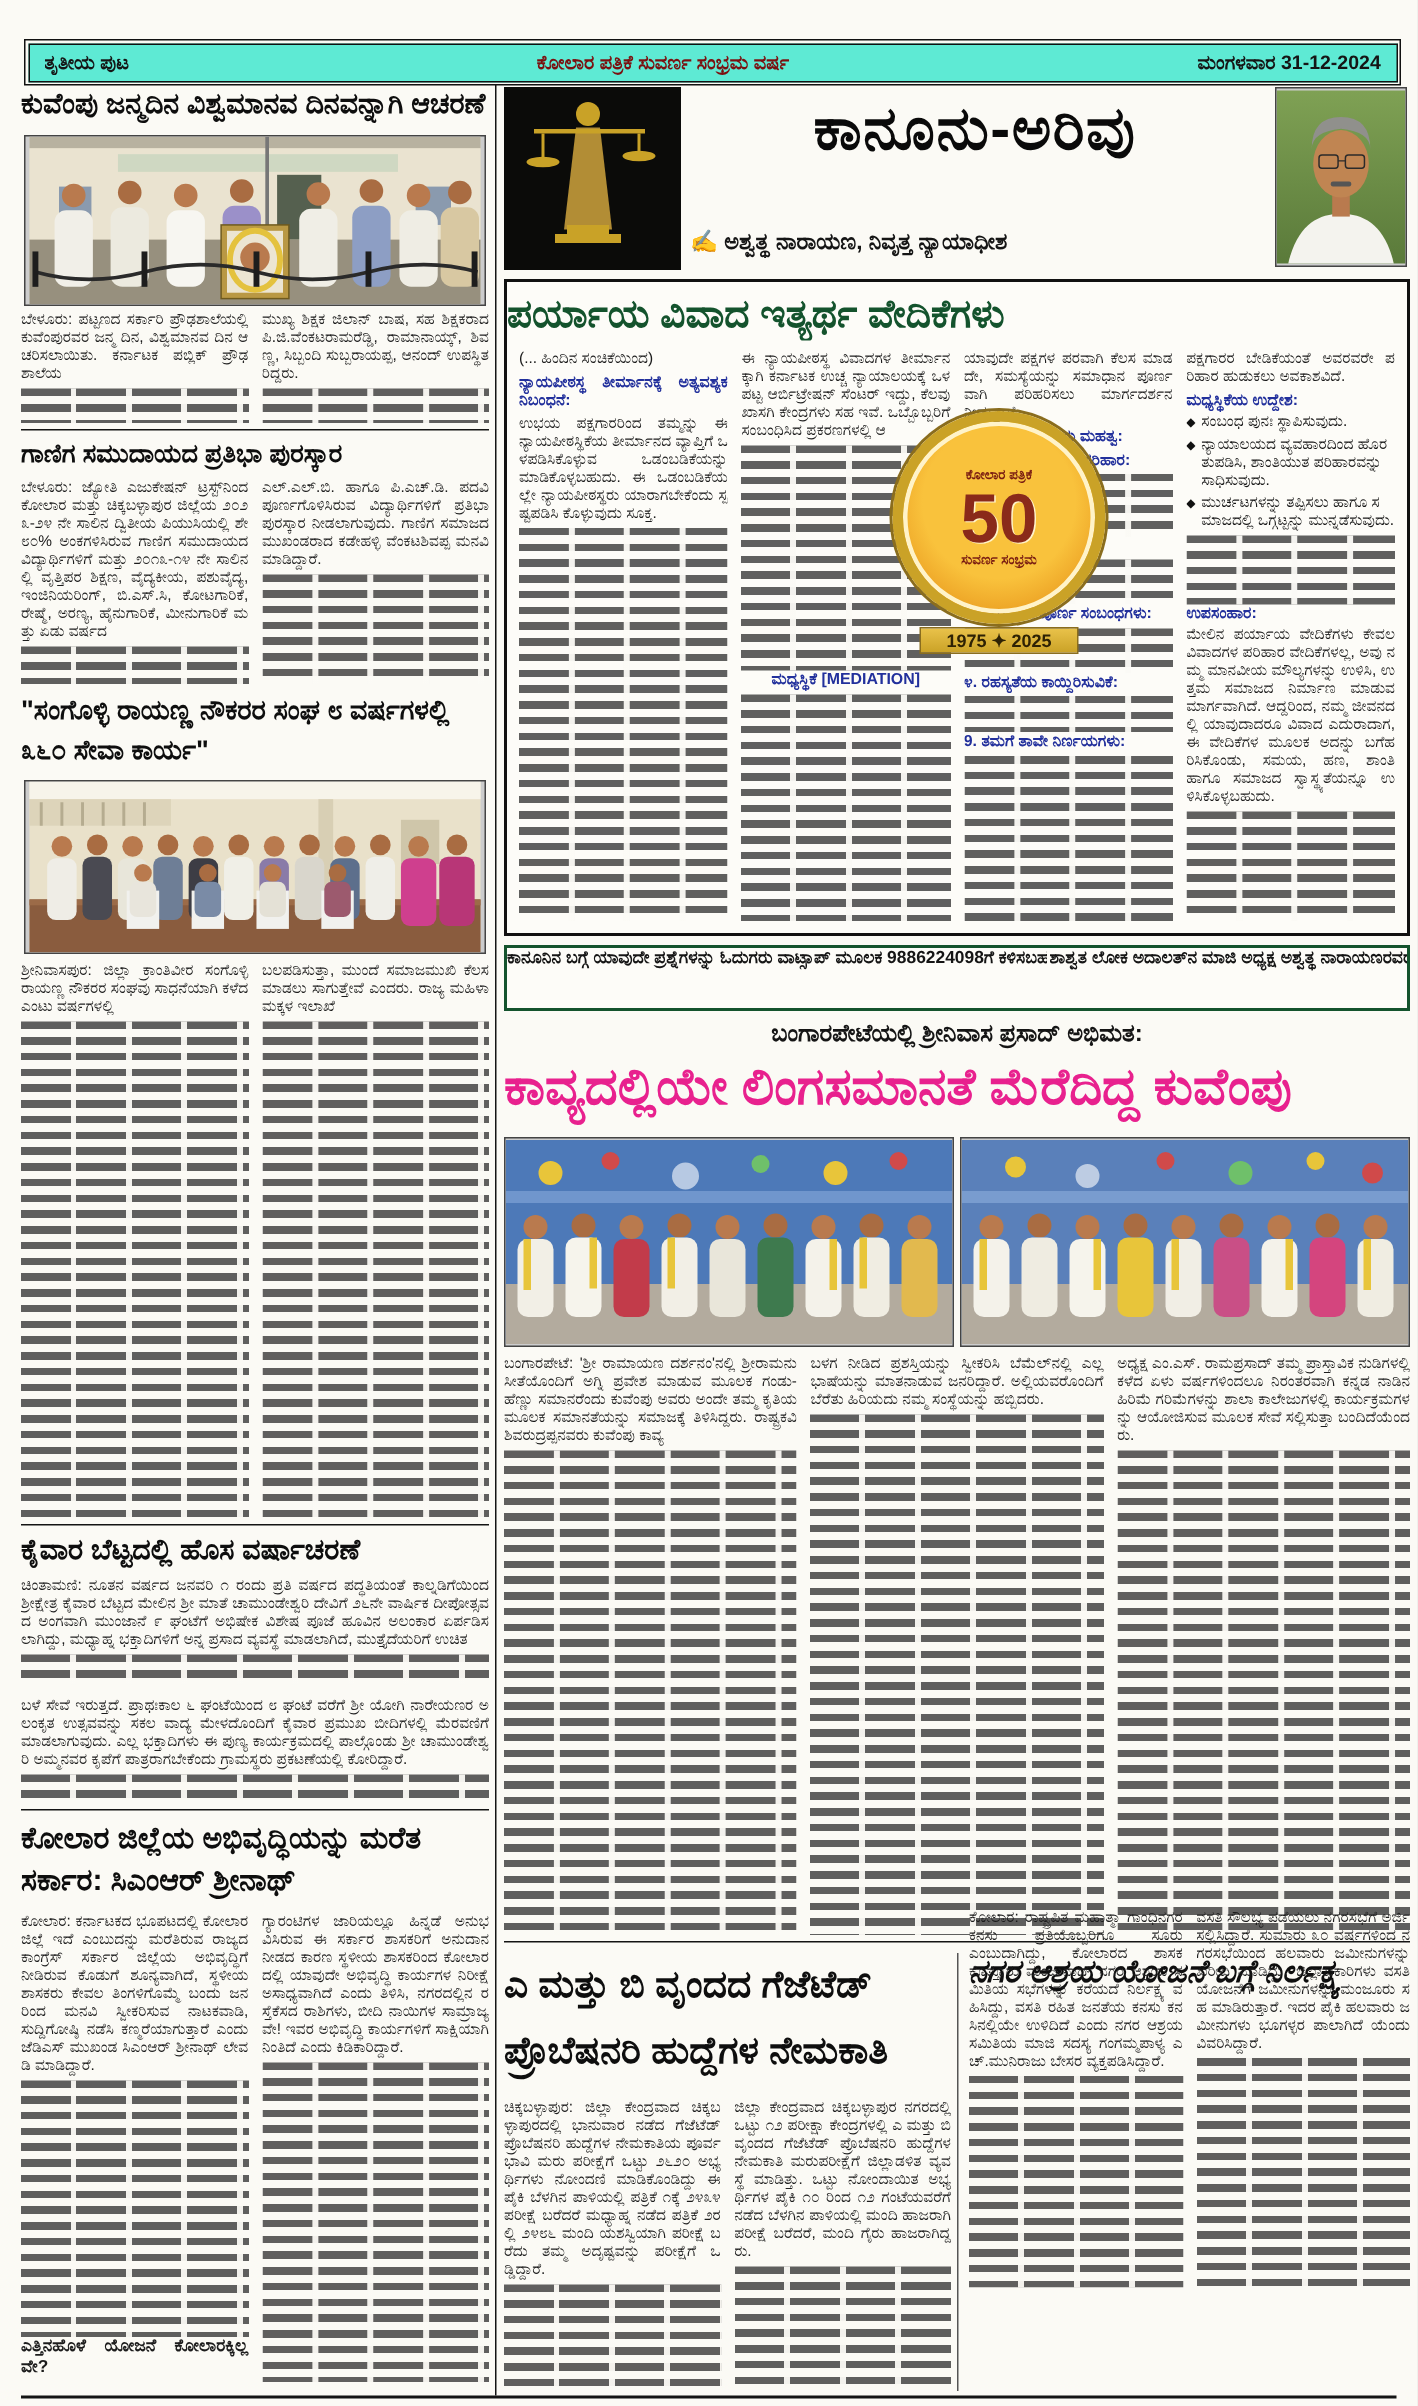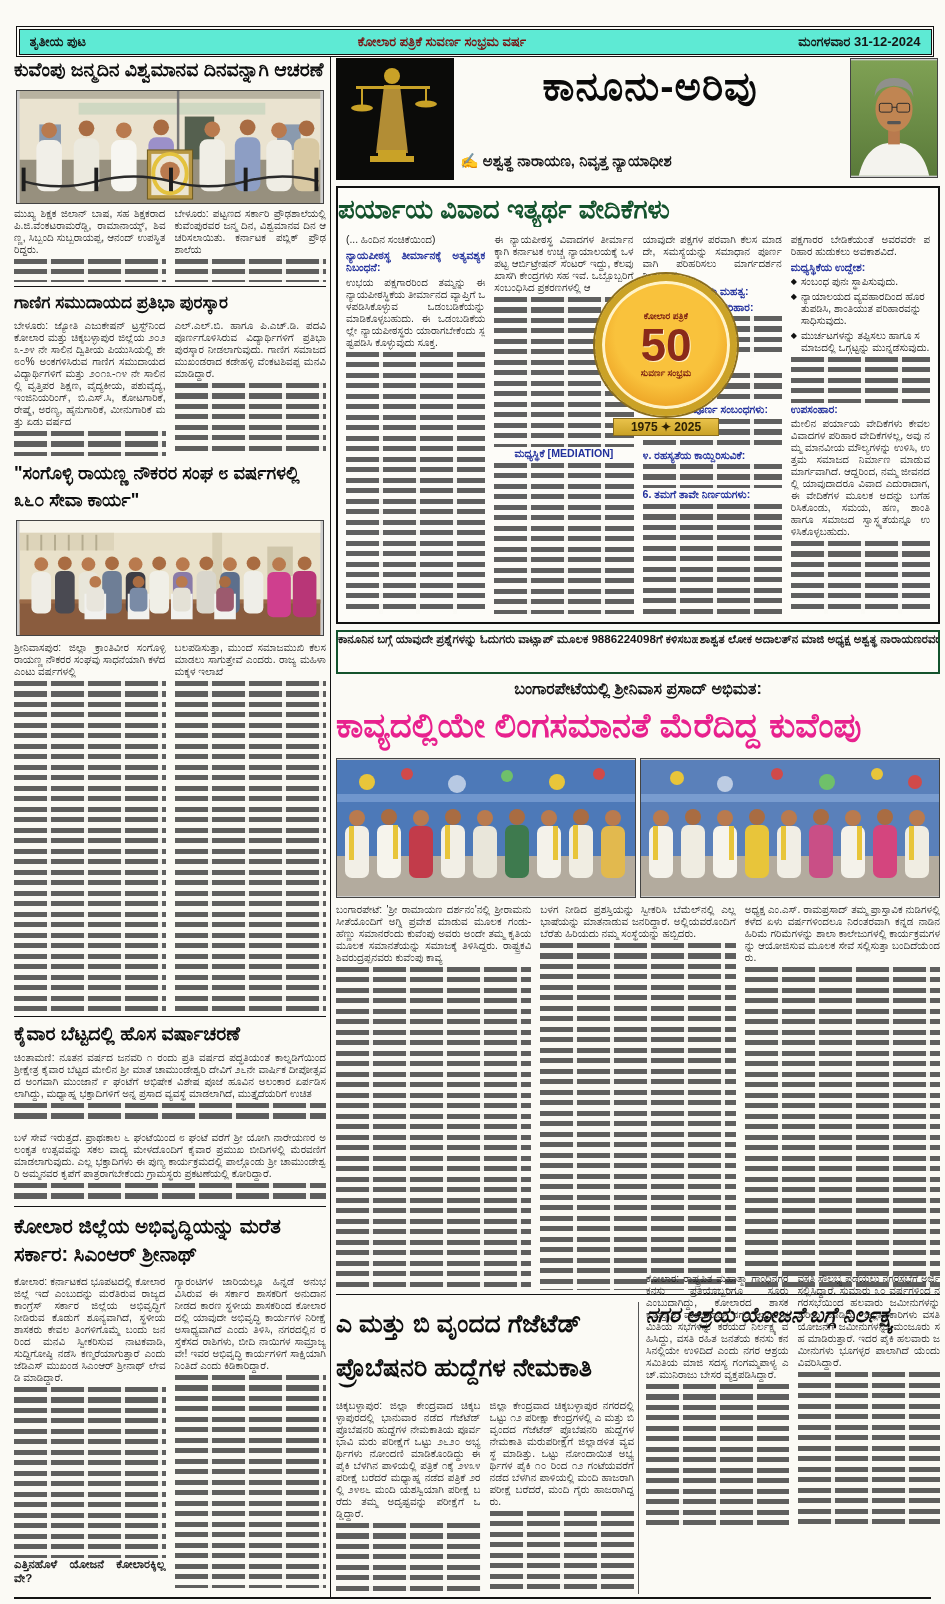--- a/index.html
+++ b/index.html
@@ -131,25 +131,25 @@
           <rect x="76" y="78" width="4" height="24" fill="#1d1d1d"></rect>
         <rect x="152" y="78" width="4" height="24" fill="#1d1d1d"></rect>
           <rect x="228" y="78" width="4" height="24" fill="#1d1d1d"></rect>
         <rect x="300" y="78" width="4" height="24" fill="#1d1d1d"></rect>
       </g>
     </svg>
   </div>
 
   <div class="abs bodyrow" style="left:14px;top:208px;width:312px;height:74px;">
     <div class="bcol">
+        <p class="p">ಬೇಳೂರು: ಪಟ್ಟಣದ ಸರ್ಕಾರಿ ಪ್ರೌಢಶಾಲೆಯಲ್ಲಿ ಕುವೆಂಪುರವರ ಜನ್ಮ ದಿನ, ವಿಶ್ವಮಾನವ ದಿನ ಆಚರಿಸಲಾಯಿತು. ಕರ್ನಾಟಕ ಪಬ್ಲಿಕ್ ಪ್ರೌಢಶಾಲೆಯ</p>
+        <div class="greek"></div>
+      </div>
+    <div class="bcol">
         <p class="p">ಮುಖ್ಯ ಶಿಕ್ಷಕ ಜಿಲಾನ್ ಬಾಷ, ಸಹ ಶಿಕ್ಷಕರಾದ ಪಿ.ಜಿ.ವೆಂಕಟರಾಮರೆಡ್ಡಿ, ರಾಮಾನಾಯ್ಕ್, ಶಿವಣ್ಣ, ಸಿಬ್ಬಂದಿ ಸುಬ್ಬರಾಯಪ್ಪ, ಆನಂದ್ ಉಪಸ್ಥಿತರಿದ್ದರು.</p>
-        <div class="greek"></div>
-      </div>
-    <div class="bcol">
-        <p class="p">ಬೇಳೂರು: ಪಟ್ಟಣದ ಸರ್ಕಾರಿ ಪ್ರೌಢಶಾಲೆಯಲ್ಲಿ ಕುವೆಂಪುರವರ ಜನ್ಮ ದಿನ, ವಿಶ್ವಮಾನವ ದಿನ ಆಚರಿಸಲಾಯಿತು. ಕರ್ನಾಟಕ ಪಬ್ಲಿಕ್ ಪ್ರೌಢಶಾಲೆಯ</p>
         <div class="greek"></div>
       </div>
   </div>
 
   <div class="abs hr" style="left:14px;top:286px;width:312px;"></div>
 
   <div class="abs hl" style="left:14px;top:292px;width:312px;height:24px;font-size:17px;">ಗಾಣಿಗ ಸಮುದಾಯದ ಪ್ರತಿಭಾ ಪುರಸ್ಕಾರ</div>
 
   <div class="abs bodyrow" style="left:14px;top:320px;width:312px;height:136px;">
     <div class="bcol">
@@ -356,21 +356,21 @@
         <p class="p">ಯಾವುದೇ ಪಕ್ಷಗಳ ಪರವಾಗಿ ಕೆಲಸ ಮಾಡದೇ, ಸಮಸ್ಯೆಯನ್ನು ಸಮಾಧಾನ ಪೂರ್ಣವಾಗಿ ಪರಿಹರಿಸಲು ಮಾರ್ಗದರ್ಶನ ನೀಡುತ್ತಾರೆ.</p>
         <p class="p sub-blue sub-center">ಮಧ್ಯಸ್ಥಿಕೆಯ ಮಹತ್ವ:</p>
         <p class="p sub-blue">೧.ಅತ್ಯಲ್ಪ ಸಮಯದಲ್ಲಿ ಪರಿಹಾರ:</p>
         <div class="greek greek-fix" style="height:42px;"></div>
         <p class="p sub-blue">೨.ಖರ್ಚು ಕಡಿಮೆ:</p>
         <div class="greek greek-fix" style="height:30px;"></div>
         <p class="p sub-blue">೩. ಸಮಾಧಾನ ಪೂರ್ಣ ಸಂಬಂಧಗಳು:</p>
         <div class="greek greek-fix" style="height:30px;"></div>
         <p class="p sub-blue">೪. ರಹಸ್ಯತೆಯ ಕಾಯ್ದಿರಿಸುವಿಕೆ:</p>
         <div class="greek greek-fix" style="height:24px;"></div>
-        <p class="p sub-blue">6. ತಮಗೆ ತಾವೇ ನಿರ್ಣಯಗಳು:</p>
+        <p class="p sub-blue">9. ತಮಗೆ ತಾವೇ ನಿರ್ಣಯಗಳು:</p>
         <div class="greek"></div>
       </div>
       <div class="bcol">
         <p class="p">ಪಕ್ಷಗಾರರ ಬೇಡಿಕೆಯಂತೆ ಅವರವರೇ ಪರಿಹಾರ ಹುಡುಕಲು ಅವಕಾಶವಿದೆ.</p>
         <p class="p sub-blue">ಮಧ್ಯಸ್ಥಿಕೆಯ ಉದ್ದೇಶ:</p>
         <div class="bullet-row">
             <span class="bullet-glyph">◆</span>
             <span>ಸಂಬಂಧ ಪುನಃ ಸ್ಥಾಪಿಸುವುದು.</span>
           </div>
         <div class="bullet-row">

